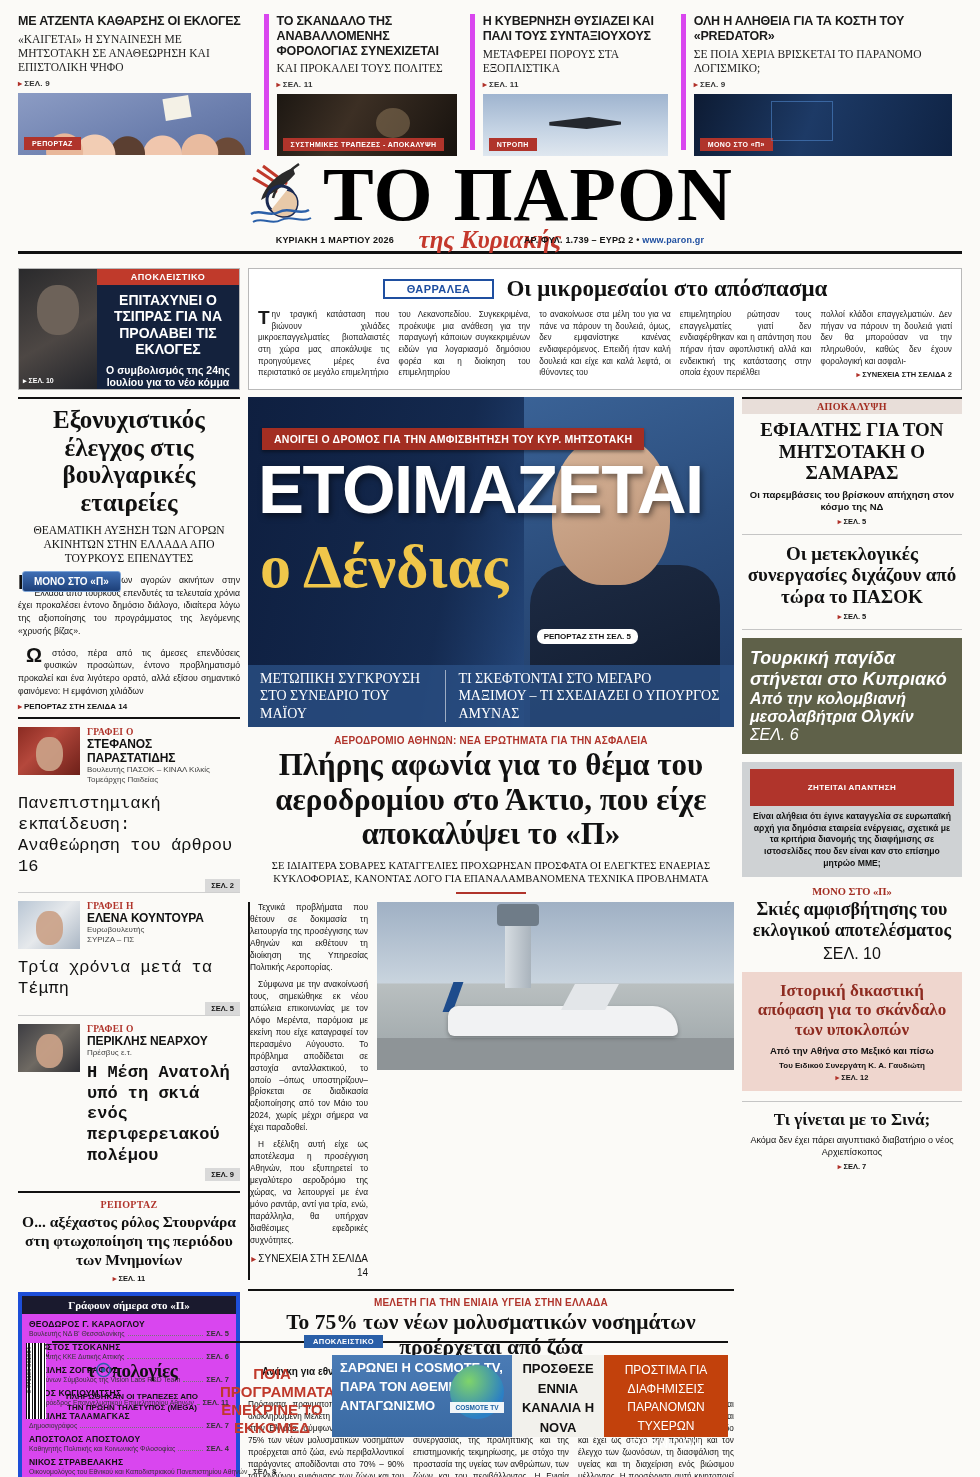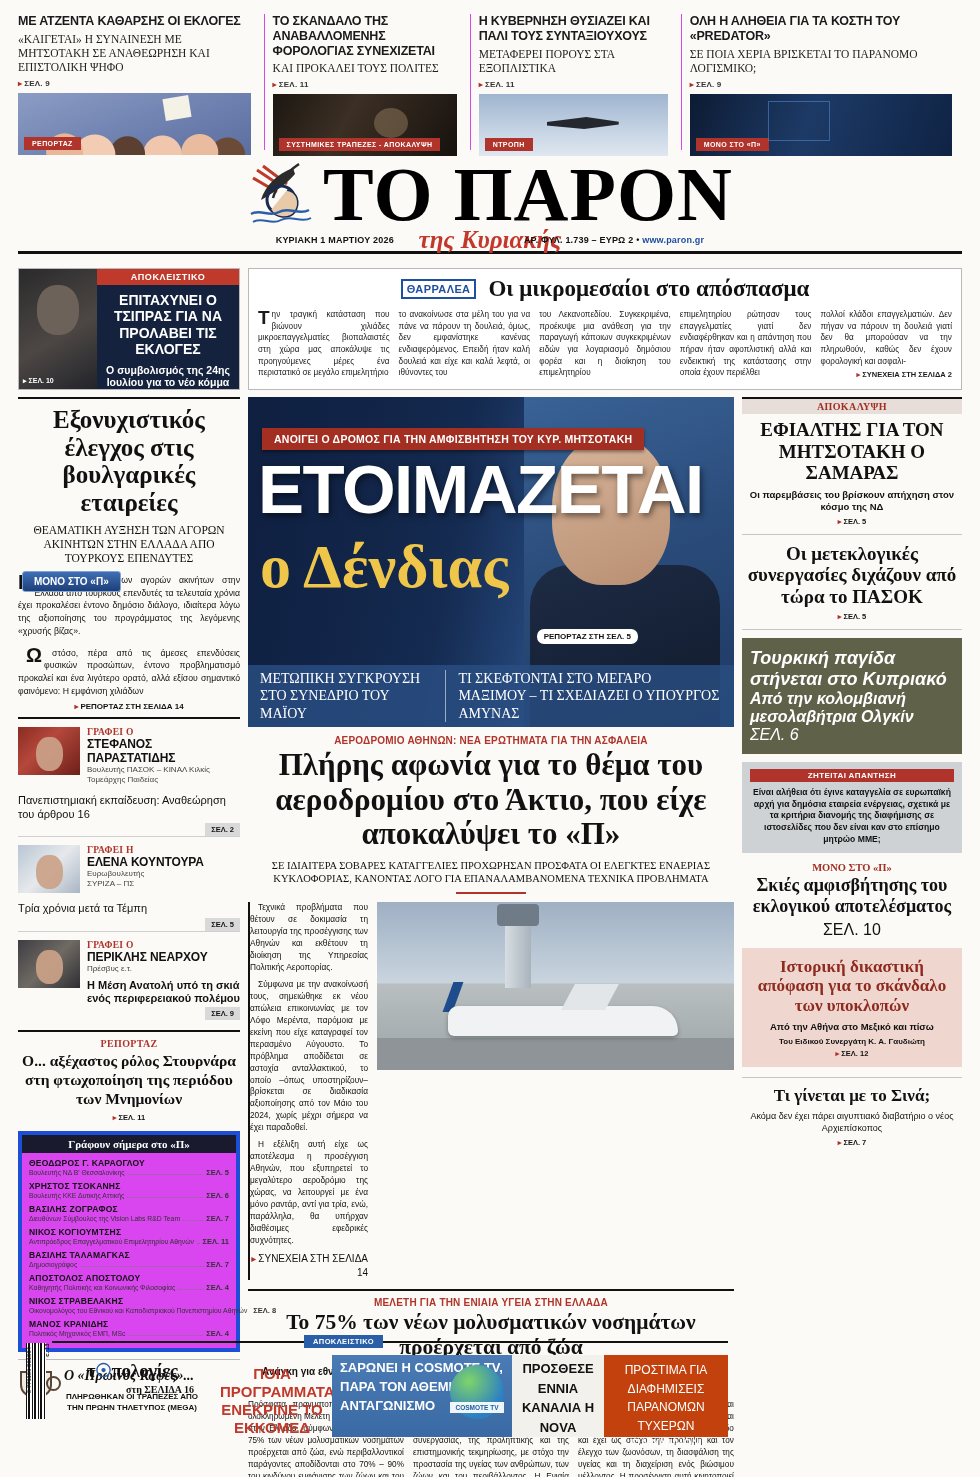--- a/index.html
+++ b/index.html
@@ -9,21 +9,21 @@
     font-family: "Liberation Sans", sans-serif;
     color: #111;
     overflow: hidden;
     position: relative;
   }
   .page { width: 980px; height: 1477px; padding: 0 18px; position: relative; }
 
   
   .teasers { display: flex; gap: 3px; padding-top: 14px; height: 150px; }
   .teaser { position: relative; padding-right: 10px; }
-  .teaser + .teaser { border-left: 1px solid #d946ef; padding-left: 8px; }
+  .teaser + .teaser { border-left: 5px solid #d946ef; padding-left: 8px; }
   .t1 { width: 245px; } .t2 { width: 205px; } .t3 { width: 210px; } .t4 { width: 284px; }
   .teaser h3 {
     font-size: 12.5px; font-weight: bold; line-height: 1.18; color: #1a1a1a;
     letter-spacing: -0.2px;
   }
   .teaser .sub {
     font-family: "Liberation Serif", serif;
     font-size: 11.5px; line-height: 1.22; margin-top: 3px; color: #222;
   }
   .teaser .pg {
@@ -82,21 +82,21 @@
   .tsipras .photo .pg:before{content:"\25B8";color:#fff;margin-right:2px;}
   .tsipras .body { flex: 1; text-align: center; color: #fff; }
   .tsipras .kicker { background:#c03a2b; color:#fff; font-size:9px; font-weight:bold;
     padding:3px 0; letter-spacing:.6px; }
   .tsipras h4 { font-size: 14px; font-weight: bold; line-height: 1.17; padding: 7px 5px 0; }
   .tsipras .dek { font-size: 10.5px; font-weight: bold; line-height: 1.2; padding: 6px 6px 0; }
 
   .editorial { flex: 1; border: 1px solid #b9b9b9; background: #fff; padding: 7px 9px; }
   .ed-head { display: flex; align-items: center; justify-content: center; gap: 12px; }
   .ed-badge { border: 2px solid #1f4fa0; color: #1f4fa0; font-size: 11px; font-weight: bold;
-    padding: 2px 4px; letter-spacing: .4px; }
+    padding: 2px 22px; letter-spacing: .4px; }
   .ed-title { font-family: "Liberation Serif", serif; font-size: 23px; font-weight: bold; }
   .ed-cols { display: flex; gap: 9px; margin-top: 7px; font-size: 8.2px; line-height: 1.42; }
   .ed-cols > div { flex: 1; text-align: justify; color: #1b1b1b; }
   .ed-cols .dropcap:first-letter { font-size: 19px; font-weight: bold; float: left;
     line-height: .9; padding-right: 2px; }
   .cont { font-size: 7.5px; font-weight: bold; text-align: right !important; margin-top: 3px; }
   .cont:before { content: "\25B8"; color: #b03028; margin-right: 2px; }
 
   
   .main { display: flex; gap: 8px; margin-top: 7px; }
@@ -109,37 +109,37 @@
   .bulgaria h2 { font-family: "Liberation Serif", serif; font-size: 25px; font-weight: bold;
     line-height: 1.1; }
   .bulgaria .dek { font-family: "Liberation Serif", serif; font-size: 11.5px; line-height: 1.22;
     margin-top: 7px; }
   .bulgaria p { font-size: 8.7px; line-height: 1.46; text-align: justify; margin-top: 9px; }
   .bulgaria p:first-letter { font-size: 20px; font-weight: bold; float: left; line-height: .85; padding-right: 2px; }
   .only-p { position: absolute; left: 4px; top: 172px;
     background: linear-gradient(180deg,#3f6fb5,#1d3f78); color: #fff;
     font-size: 10px; font-weight: bold; padding: 4px 11px; border-radius: 3px;
     border: 1px solid #7fa6d8; }
-  .bulgaria .rep { font-size: 8px; font-weight: bold; text-align: center; margin-top: 5px; }
+  .bulgaria .rep { font-size: 8px; font-weight: bold; text-align: left; margin-top: 5px; }
   .bulgaria .rep:before { content: "\25B8"; color: #b03028; margin-right: 2px; }
 
   .columnist { display: flex; gap: 7px; padding: 8px 0 4px; border-top: 1px solid #cfcfcf; }
   .columnist.first { border-top: 2px solid #111; margin-top: 6px; }
   .c-photo { width: 62px; height: 48px; flex: 0 0 auto; }
   .c-ph1 { background: linear-gradient(135deg,#8a2b22,#b5483c 40%,#6d2019); position: relative; }
   .c-ph2 { background: linear-gradient(135deg,#b9c6d4,#e6e9ec 50%,#aab6c4); position: relative; }
   .c-ph3 { background: linear-gradient(135deg,#3d3d42,#6f6a63 50%,#2e2e33); position: relative; }
   .c-photo:after { content:""; position:absolute; left:18px; top:10px; width:27px; height:34px;
     border-radius:45%; background:#cba288; opacity:.92; }
   .c-meta { flex: 1; }
   .c-writes { font-family: "Liberation Serif", serif; font-size: 9.5px; color: #b0342b;
     font-weight: bold; letter-spacing: .3px; }
   .c-name { font-size: 12px; font-weight: bold; letter-spacing: -.1px; }
   .c-role { font-size: 8px; color: #444; line-height: 1.25; }
-  .c-head { font-size: 11px; line-height: 1.22; margin-top: 5px; }
+  .c-head { font-size: 17px; line-height: 1.22; margin-top: 5px; font-family: Liberation Mono, monospace; }
   .c-head.bold { font-weight: bold; }
   .pg-tag { display: inline-block; background: #d9d9d9; font-size: 7.5px; font-weight: bold;
     padding: 2px 6px; float: right; margin-top: 2px; }
 
   .reportage { border-top: 2px solid #111; margin-top: 6px; padding-top: 6px; text-align: center; }
   .reportage .kick { font-family: "Liberation Serif", serif; color: #b0342b; font-weight: bold;
     font-size: 10px; letter-spacing: .4px; }
   .reportage h3 { font-family: "Liberation Serif", serif; font-size: 15.5px; line-height: 1.22; margin-top: 3px; }
   .reportage .pg { font-size: 7.5px; font-weight: bold; margin-top: 4px; }
   .reportage .pg:before { content: "\25B8"; color: #b03028; margin-right: 2px; }
@@ -241,21 +241,21 @@
   .rb .pg:before { content:"\25B8"; color:#b03028; margin-right:2px; }
   .rb-sep { border-top: 1px solid #c5c5c5; margin: 8px 0; }
 
   .rb-green { background: #5f6149; color: #fff; padding: 10px 8px; font-style: italic; }
   .rb-green h3 { color:#fff; font-size:18px; }
   .rb-green .dek { color:#fff; font-weight:600; }
   .rb-green .pg { color:#fff; }
 
   .rb-gray { background: #cfd2d4; padding: 7px 8px; margin-top: 8px; }
   .rb-gray .kick2 { background:#b0342b; color:#fff; font-size:8px; font-weight:bold;
-    text-align:center; padding:2px 0; letter-spacing:.4px; }
+    text-align:center; padding:14px 0; letter-spacing:.4px; }
   .rb-gray p { font-size: 8.6px; font-weight: bold; line-height: 1.38; text-align:center; margin-top:5px; }
 
   .rb-mono { margin-top: 9px; text-align:center; }
   .rb-mono .lbl { font-family:"Liberation Serif",serif; color:#a32e22; font-weight:bold; font-size:10.5px; }
 
   .rb-pink { background: #efd6ce; padding: 9px 8px; margin-top: 9px; text-align:center; }
   .rb-pink h3 { font-family:"Liberation Serif",serif; font-size:17px; line-height:1.16; color:#8e2b20; }
   .rb-pink .dek { font-size:9.5px; font-weight:bold; margin-top:5px; }
   .rb-pink .byl { font-size:8px; font-weight:bold; margin-top:5px; }
   .rb-pink .pg { font-size:7.5px; font-weight:bold; margin-top:3px; }
@@ -377,22 +377,22 @@
       </div>
     </div>
 
     <div class="editorial">
       <div class="ed-head">
         <span class="ed-badge">ΘΑΡΡΑΛΕΑ</span>
         <span class="ed-title">Οι μικρομεσαίοι στο απόσπασμα</span>
       </div>
       <div class="ed-cols">
         <div class="dropcap">Την τραγική κατάσταση που βιώνουν χιλιάδες μικροεπαγγελματίες βιοπαλαιστές στη χώρα μας αποκάλυψε τις προηγούμενες μέρες ένα περιστατικό σε μεγάλο επιμελητήριο</div>
+        <div>του Λεκανοπεδίου. Συγκεκριμένα, προέκυψε μια ανάθεση για την παραγωγή κάποιων συγκεκριμένων ειδών για λογαριασμό δημόσιου φορέα και η διοίκηση του επιμελητηρίου</div>
         <div>το ανακοίνωσε στα μέλη του για να πάνε να πάρουν τη δουλειά, όμως, δεν εμφανίστηκε κανένας ενδιαφερόμενος. Επειδή ήταν καλή δουλειά και είχε και καλά λεφτά, οι ιθύνοντες του</div>
-        <div>του Λεκανοπεδίου. Συγκεκριμένα, προέκυψε μια ανάθεση για την παραγωγή κάποιων συγκεκριμένων ειδών για λογαριασμό δημόσιου φορέα και η διοίκηση του επιμελητηρίου</div>
         <div>επιμελητηρίου ρώτησαν τους επαγγελματίες γιατί δεν ενδιαφέρθηκαν και η απάντηση που πήραν ήταν αφοπλιστική αλλά και ενδεικτική της κατάστασης στην οποία έχουν περιέλθει</div>
         <div>
           <span>πολλοί κλάδοι επαγγελματιών. Δεν πήγαν να πάρουν τη δουλειά γιατί δεν θα μπορούσαν να την πληρωθούν, καθώς δεν έχουν φορολογική και ασφαλι-</span>
           <div class="cont">ΣΥΝΕΧΕΙΑ ΣΤΗ ΣΕΛΙΔΑ 2</div>
         </div>
       </div>
     </div>
   </div>
 
   <div class="main">

